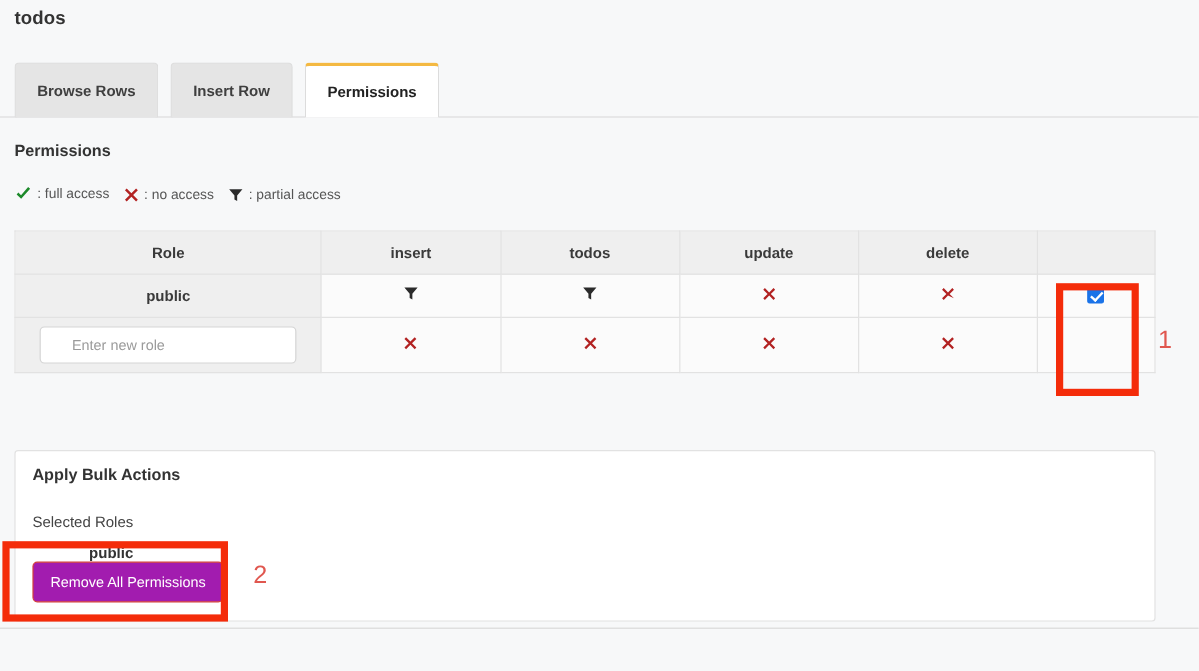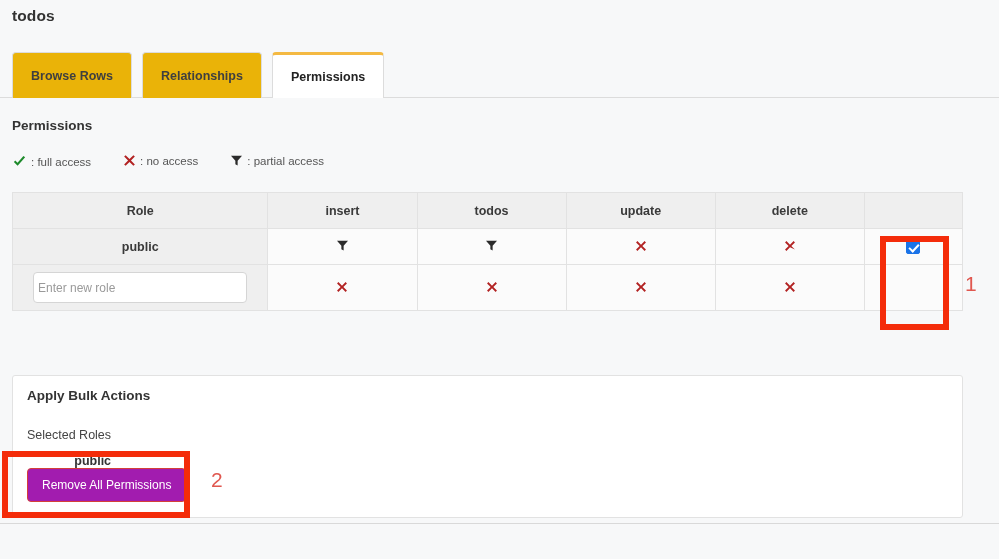--- a/index.html
+++ b/index.html
@@ -33,21 +33,21 @@
     padding-left: 12px;
     border-bottom: 1px solid #dcdcdc;
   }
   .tab {
     height: 46px;
     display: flex;
     align-items: center;
     justify-content: center;
     padding: 0 18px;
     margin-right: 10px;
-    background: #eab308;
+    background: #e5e5e5;
     border: 1px solid #dcdcdc;
     border-bottom: none;
     border-radius: 4px 4px 0 0;
     font-size: 12.5px;
     font-weight: bold;
     color: #3f3f3f;
     cursor: pointer;
     position: relative;
     bottom: -1px;
   }
@@ -64,22 +64,22 @@
     left: 12px; top: 118px;
     font-size: 13.5px;
     font-weight: bold;
     color: #333;
   }
 
   .legend {
     position: absolute;
     left: 12px; top: 154px;
     display: flex;
-    align-items: flex-start;
-    gap: 32px;
+    align-items: flex-end;
+    gap: 12px;
     font-size: 11.5px;
     color: #444;
   }
   .legend-item { display: flex; align-items: center; gap: 4px; }
   .legend-label { color: #555; font-size: 11.5px; }
 
   .ico { display: inline-flex; align-items: center; justify-content: center; }
   .ico svg { display: block; }
 
   
@@ -114,21 +114,21 @@
     font-size: 12.5px;
     font-weight: bold;
     color: #3a3a3a;
   }
   .perm-table tbody tr.new-role-row td { height: 46px; }
   .perm-table tbody tr.new-role-row td.role-cell { padding: 0 20px; }
 
   .role-input {
     width: 100%;
     height: 31px;
-    padding: 0 4px;
+    padding: 0 26px;
     border: 1px solid #d5d5d5;
     border-radius: 4px;
     background: #ffffff;
     font-family: "Liberation Sans", sans-serif;
     font-size: 12px;
     color: #333;
     outline: none;
   }
   .role-input::placeholder { color: #9a9a9a; }
 
@@ -221,21 +221,21 @@
 </style>
 </head>
 <body>
 
 <div id="root">
 
   <div class="page-title">todos</div>
 
   <div class="tab-bar">
     <div class="tab">Browse Rows</div>
-    <div class="tab">Relationships</div>
+    <div class="tab">Insert Row</div>
     <div class="tab active">Permissions</div>
   </div>
 
   <div class="section-title">Permissions</div>
 
   <div class="legend">
     <div class="legend-item">
       <span class="ico">
         <svg width="15" height="15" viewBox="0 0 16 16">
             <path d="M2 8.6 L6 12.4 L14 3.4 L12.2 2 L5.9 9.3 L3.5 6.9 Z" fill="#1d8a2b"></path>

